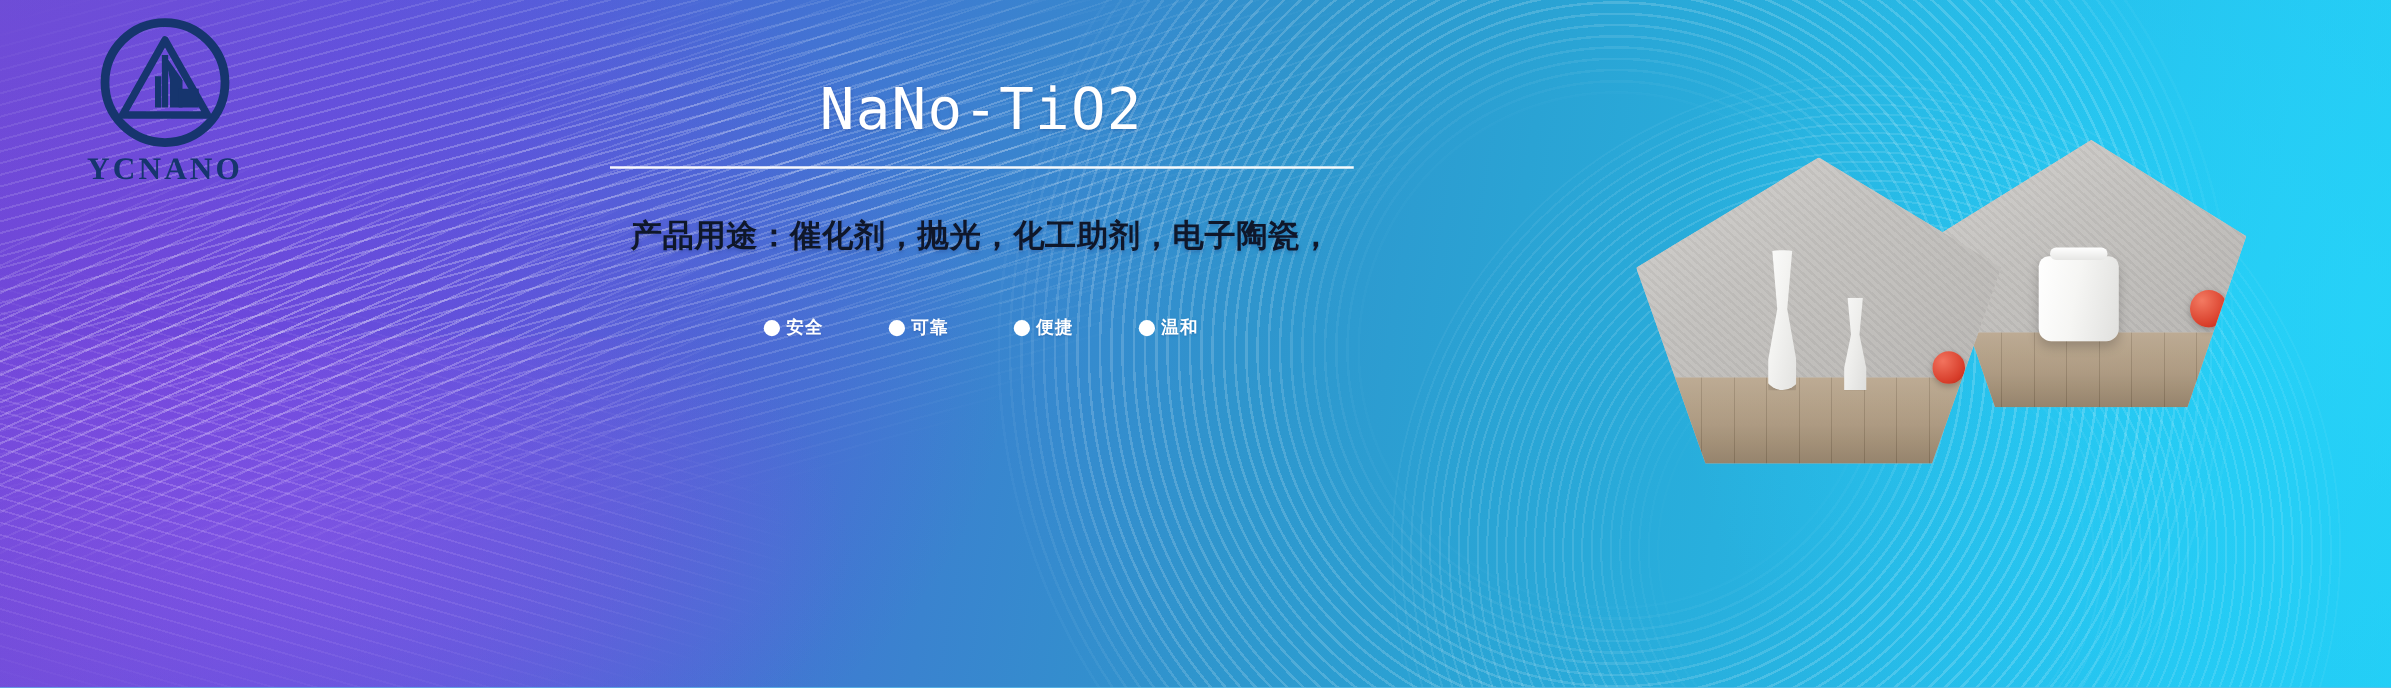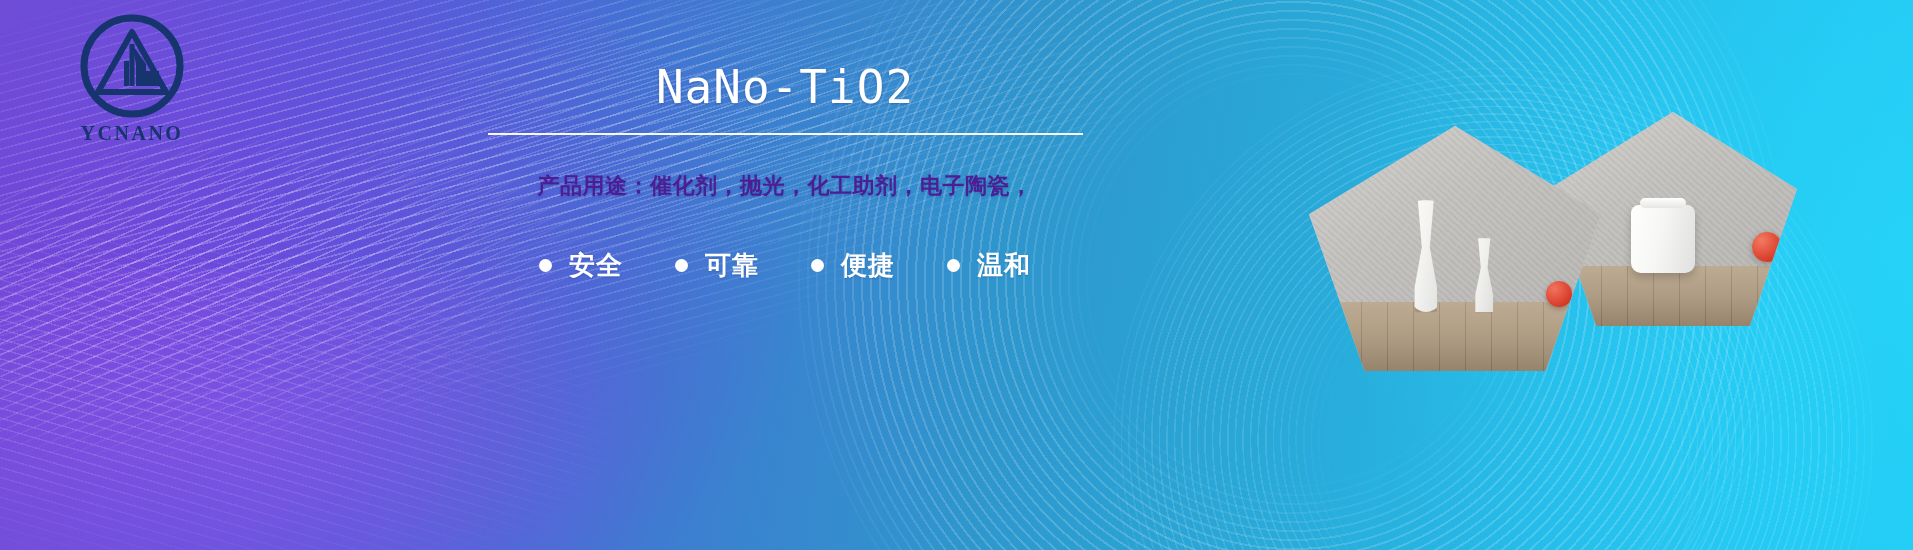--- a/index.html
+++ b/index.html
@@ -111,21 +111,21 @@
 
   
   .logo-block{
     position:absolute; left:47px; top:14px; width:170px;
     display:flex; flex-direction:column; align-items:center;
   }
   .logo-mark{ width:104px; height:104px; }
   .logo-word{
     margin-top:4px;
     font-family:"Liberation Serif","DejaVu Serif",serif;
-    font-weight:700; font-size:20px; letter-spacing:2.5px;
+    font-weight:700; font-size:25px; letter-spacing:2.5px;
     color:#16356e;
   }
 
   
   .center{
     position:absolute; left:455px; top:62px; width:660px;
     display:flex; flex-direction:column; align-items:center;
     text-align:center;
   }
   .title{
@@ -134,33 +134,33 @@
     letter-spacing:1px; line-height:1.1;
     text-shadow:0 1px 3px rgba(20,40,110,.30);
   }
   .rule{
     width:595px; height:2px; background:#ffffff;
     margin-top:20px; opacity:.95;
   }
   .desc{
     margin-top:34px;
     font-family:"DejaVu Sans","Liberation Sans",sans-serif;
-    font-size:22px; font-weight:700; color:#4c1d95;
+    font-size:25px; font-weight:700; color:#0f172a;
     line-height:1.58; letter-spacing:.5px;
     text-shadow:0 1px 3px rgba(20,40,110,.28);
   }
   .features{
     margin-top:45px;
     display:flex; align-items:center; justify-content:center;
     gap:52px;
   }
   .feature{
-    display:flex; align-items:center; gap:17px;
+    display:flex; align-items:center; gap:5px;
     font-family:"DejaVu Sans","Liberation Sans",sans-serif;
-    font-size:26px; font-weight:700; color:#ffffff;
+    font-size:14px; font-weight:700; color:#ffffff;
     letter-spacing:1px;
     text-shadow:0 1px 2px rgba(20,40,110,.25);
   }
   .dot{
     width:13px; height:13px; border-radius:50%;
     background:#ffffff; flex:0 0 auto;
   }
 
   
   .photos{ position:absolute; right:52px; top:0; width:560px; height:550px; }

